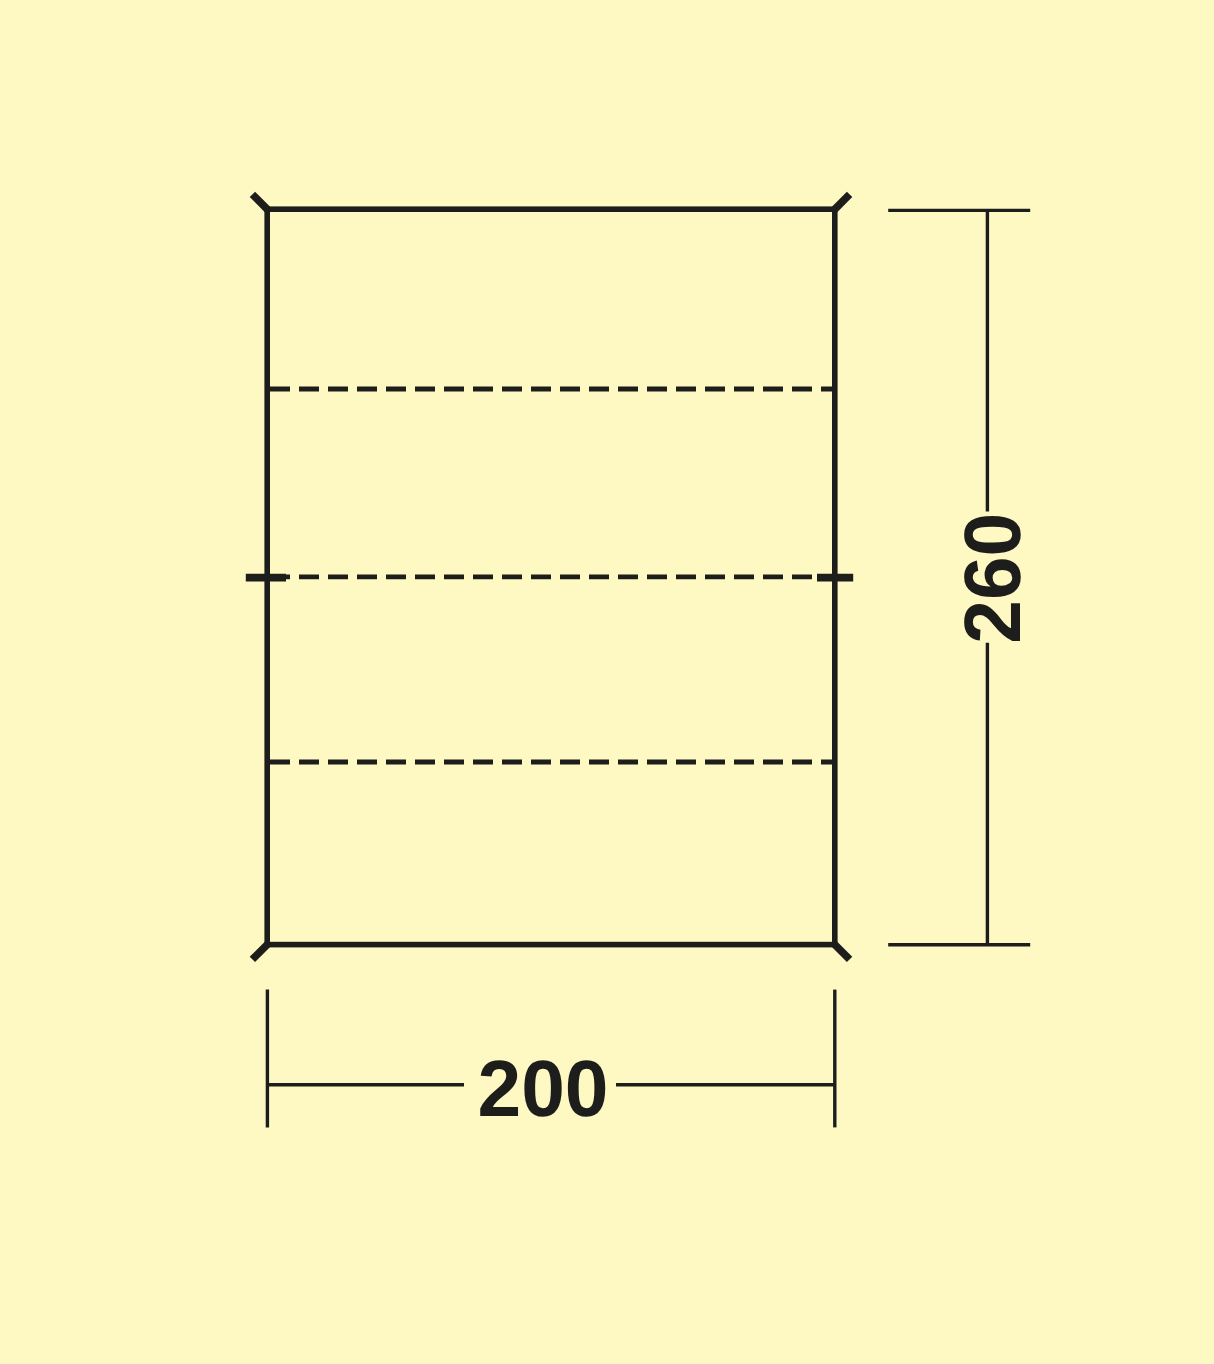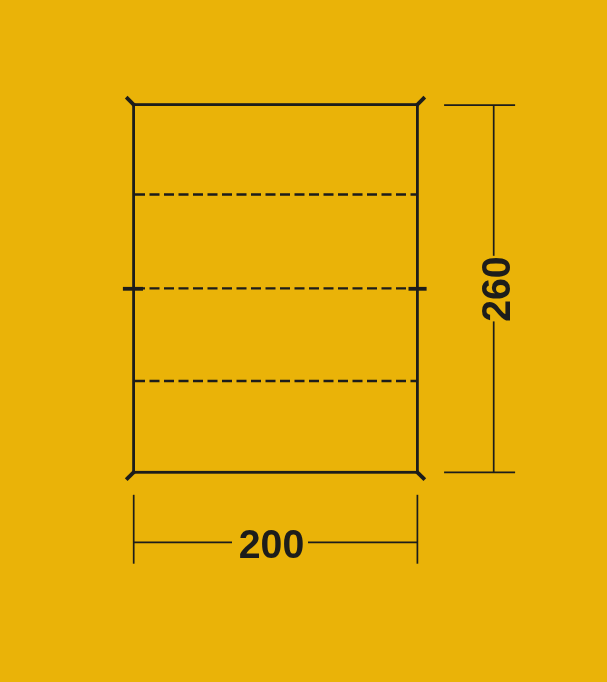--- a/index.html
+++ b/index.html
@@ -1,16 +1,16 @@
 <!DOCTYPE html>
 <html><head>
 <meta charset="utf-8">
 <style>
   html,body{margin:0;padding:0;background:#ffffff;}
-  .wrap{width:607px;height:682px;position:relative;background:#eab308;overflow:hidden;}
+  .wrap{width:607px;height:682px;position:relative;background:#fef9c3;overflow:hidden;}
   svg{display:block;}
   text{font-family:"Liberation Sans",sans-serif;font-weight:bold;fill:#1d1d1b;}
 </style>
 </head>
 <body>
 <div class="wrap">
 <svg width="607" height="682" viewBox="0 0 607 682">
 
   <rect x="133.6" y="104.6" width="283.8" height="367.7" fill="none" stroke="#1d1d1b" stroke-width="2.8"></rect>
 

